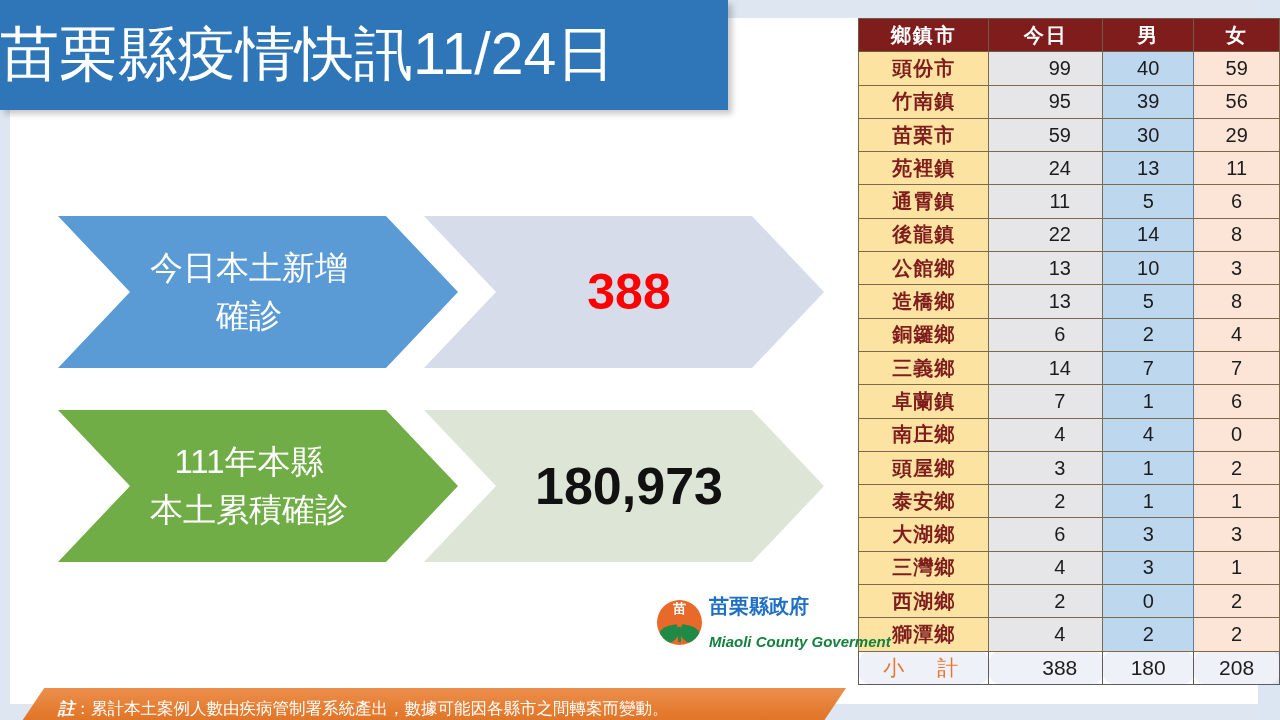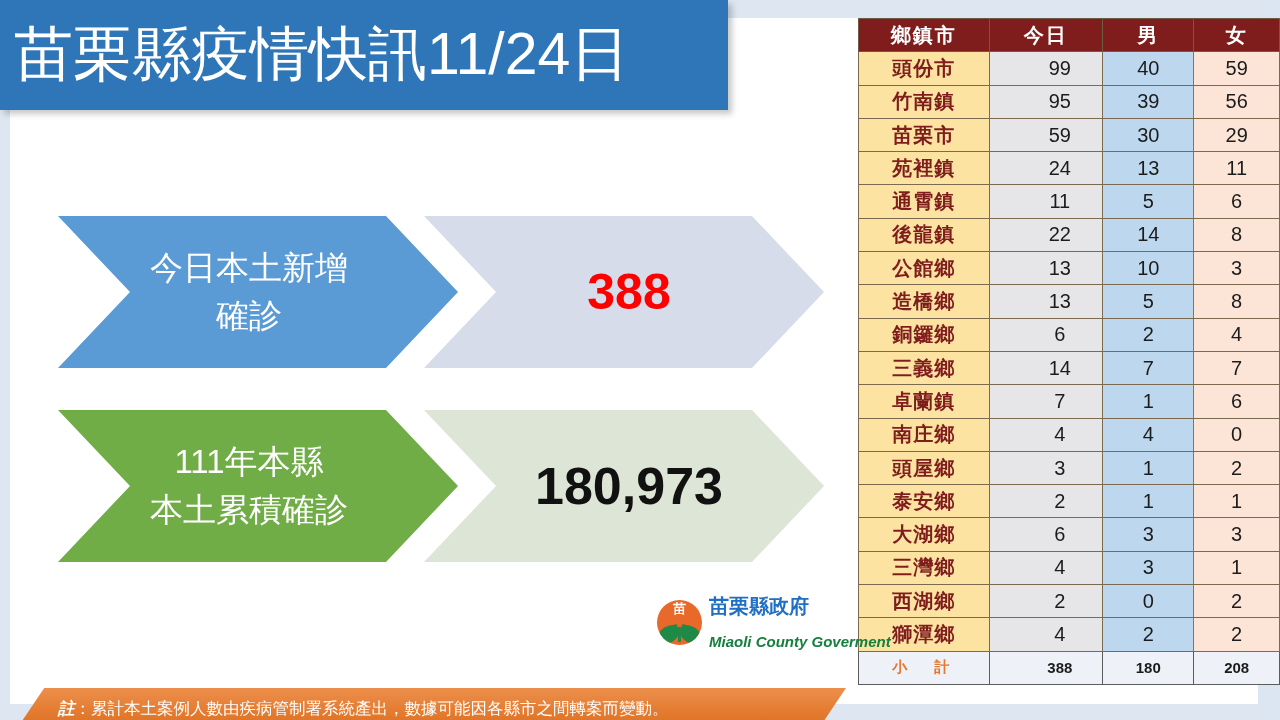--- a/index.html
+++ b/index.html
@@ -53,21 +53,20 @@
   .title-banner {
     position: absolute;
     left: 0px;
     top: 0px;
     width: 728px;
     height: 110px;
     background: #2E75B6;
     background: #2f76b8;
     display: flex;
     align-items: center;
-    padding-left: 14px;
     box-sizing: border-box;
     box-shadow: 4px 4px 6px rgba(0,0,0,0.22);
     z-index: 6;
   }
   .title-text {
     color: #ffffff;
     font-size: 59px;
     line-height: 1.05;
     font-weight: 400;
     letter-spacing: 0px;
@@ -250,24 +249,25 @@
     font-weight: bold;
     letter-spacing: 1px;
     font-size: 20px;
   }
   td.cell-today  { background: #e6e5e7; color: #1c1c1c; font-weight: 400; padding-left: 28px; }
   td.cell-male   { background: #bdd7ee; color: #1c1c1c; font-weight: 400; border-left-color:#5a7fa5; border-right-color:#5a7fa5;margin-left:38px;}
   td.cell-female { background: #fce4d6; color: #1c1c1c; font-weight: 400; }
 
   tr.total-row td {
     background: #eef1f7;
-    font-weight: bold;
-    font-size: 15px;
+    font-weight: normal;
+    font-size: 21px;
     color: #1c1c1c;
     border-color: #5c5c5c;
+    border-radius: 11px;
   }
   tr.total-row td.cell-name {
     color: #e8762c;
     letter-spacing: 6px;
     background: #eef1f7;
   }
 </style>
 </head>
 <body>
 

